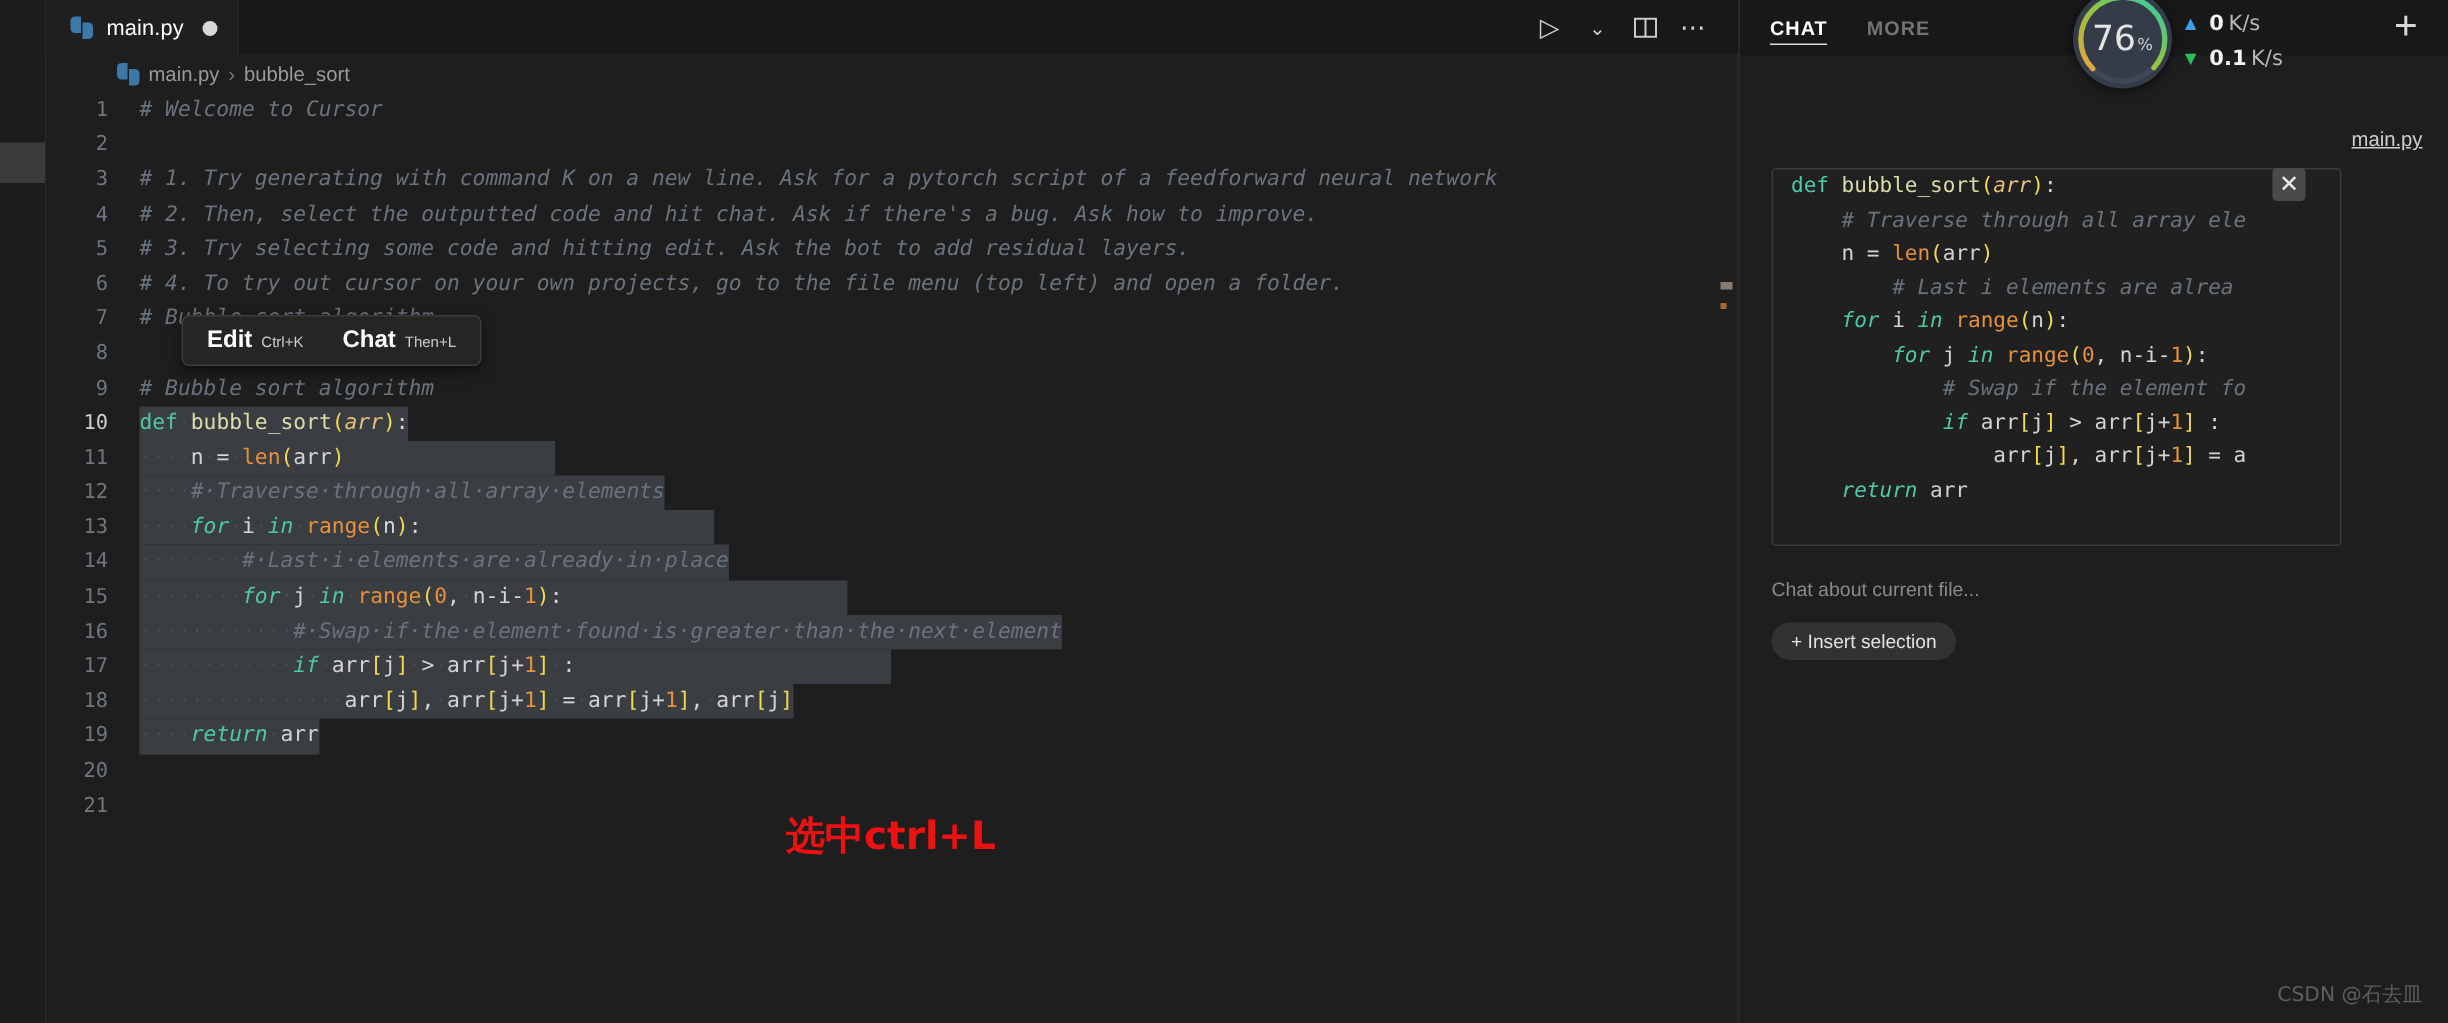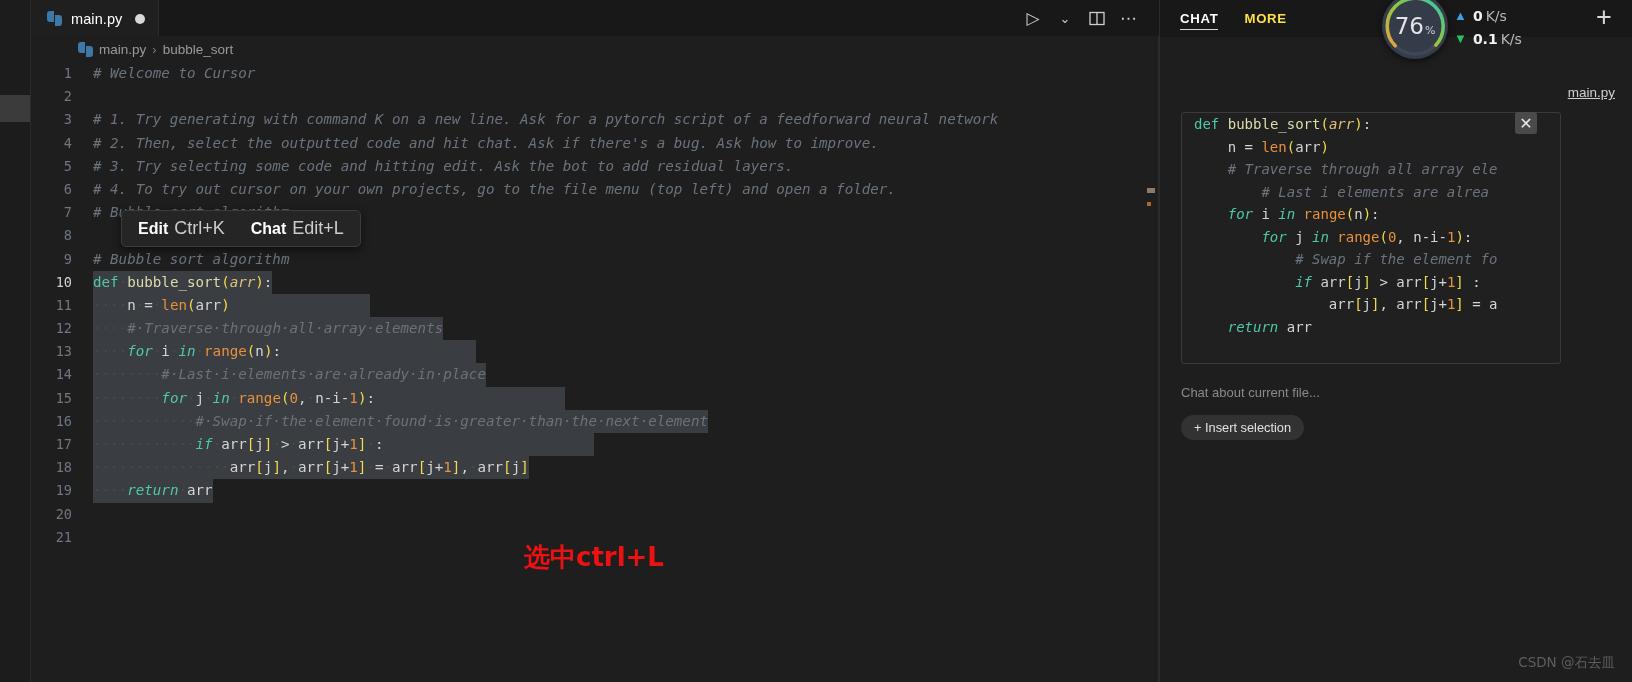--- a/index.html
+++ b/index.html
@@ -100,21 +100,21 @@
   
   .hover-widget {
     position: absolute; left: 90px; top: 210px;
     background: #252526; border: 1px solid #3c3c3c; border-radius: 5px;
     padding: 7px 16px; display: flex; align-items: baseline; gap: 26px;
     box-shadow: 0 3px 9px rgba(0,0,0,.55); z-index: 40;
     font-family: "Liberation Sans", sans-serif;
   }
   .hw-item { display: flex; align-items: baseline; gap: 6px; }
   .hw-key { color: #ffffff; font-size: 16px; font-weight: 700; }
-  .hw-kbd { color: #cccccc; font-size: 18px; }
+  .hw-kbd { color: #cccccc; font-size: 10px; }
 
   
   .annot {
     position: absolute; left: 493px; top: 540px;
     color: #ee1111; font-size: 26px; font-weight: 700;
     font-family: "DejaVu Sans", sans-serif; z-index: 45;
   }
 
   
   .overview {
@@ -131,21 +131,21 @@
   .right-panel {
     position: absolute; left: 1159px; top: 0; width: 473px; height: 682px;
     background: #1e1e1e; border-left: 1px solid #2b2b2b;
   }
   .rp-tabs {
     height: 37px; display: flex; align-items: center; gap: 26px;
     padding: 0 20px; background: #181818;
   }
   .rp-tab {
     position: relative; height: 37px; display: flex; align-items: center;
-    font-size: 13.2px; font-weight: 700; letter-spacing: .7px; color: #fde047;
+    font-size: 13.2px; font-weight: 700; letter-spacing: .7px; color: #737373;
   }
   .rp-tab.active { color: #ffffff; }
   .rp-tab.active::after {
     content: ''; position: absolute; left: 0; right: 0; bottom: 7px;
     height: 1.5px; background: #d8d8d8;
   }
 
   .rp-body { position: relative; height: 645px; background: #1e1e1e; }
 
   .file-ref {
@@ -283,21 +283,21 @@
         <div class="code-line"><div class="ln">21</div><div class="code-txt"></div></div>
       </div>
 
     <div class="hover-widget">
       <div class="hw-item">
         <span class="hw-key">Edit</span>
         <span class="hw-kbd">Ctrl+K</span>
       </div>
       <div class="hw-item">
         <span class="hw-key">Chat</span>
-        <span class="hw-kbd">Edit+L</span>
+        <span class="hw-kbd">Then+L</span>
       </div>
     </div>
 
     <div class="annot">选中ctrl+L</div>
 
     <div class="overview">
       <div class="ov-mark"></div>
       <div class="ov-mark2"></div>
     </div>
     <div class="editor-divider"></div>
@@ -311,22 +311,22 @@
       <div class="rp-tab">
         <span>MORE</span>
       </div>
     </div>
 
     <div class="rp-body">
       <div class="file-ref">main.py</div>
 
       <div class="code-card" id="card-code">
           <div class="card-line"><span class="c-def">def</span><span class="c-plain"> </span><span class="c-fn">bubble_sort</span><span class="c-brk">(</span><span class="c-param">arr</span><span class="c-brk">)</span><span class="c-plain">:</span></div>
+          <div class="card-line"><span class="c-com">    # Traverse through all array ele</span></div>
           <div class="card-line"><span class="c-plain">    n = </span><span class="c-builtin">len</span><span class="c-brk">(</span><span class="c-plain">arr</span><span class="c-brk">)</span></div>
-          <div class="card-line"><span class="c-com">    # Traverse through all array ele</span></div>
           <div class="card-line"><span class="c-com">        # Last i elements are alrea</span></div>
           <div class="card-line"><span class="c-plain">    </span><span class="c-kw">for</span><span class="c-plain"> i </span><span class="c-kw">in</span><span class="c-plain"> </span><span class="c-builtin">range</span><span class="c-brk">(</span><span class="c-plain">n</span><span class="c-brk">)</span><span class="c-plain">:</span></div>
           <div class="card-line"><span class="c-plain">        </span><span class="c-kw">for</span><span class="c-plain"> j </span><span class="c-kw">in</span><span class="c-plain"> </span><span class="c-builtin">range</span><span class="c-brk">(</span><span class="c-num">0</span><span class="c-plain">, n-i-</span><span class="c-num">1</span><span class="c-brk">)</span><span class="c-plain">:</span></div>
           <div class="card-line"><span class="c-com">            # Swap if the element fo</span></div>
           <div class="card-line"><span class="c-plain">            </span><span class="c-kw">if</span><span class="c-plain"> arr</span><span class="c-brk">[</span><span class="c-plain">j</span><span class="c-brk">]</span><span class="c-plain"> &gt; arr</span><span class="c-brk">[</span><span class="c-plain">j+</span><span class="c-num">1</span><span class="c-brk">]</span><span class="c-plain"> :</span></div>
           <div class="card-line"><span class="c-plain">                arr</span><span class="c-brk">[</span><span class="c-plain">j</span><span class="c-brk">]</span><span class="c-plain">, arr</span><span class="c-brk">[</span><span class="c-plain">j+</span><span class="c-num">1</span><span class="c-brk">]</span><span class="c-plain"> = a</span></div>
           <div class="card-line"><span class="c-plain">    </span><span class="c-kw">return</span><span class="c-plain"> arr</span></div>
         </div>
       <div class="card-close">✕</div>
 

